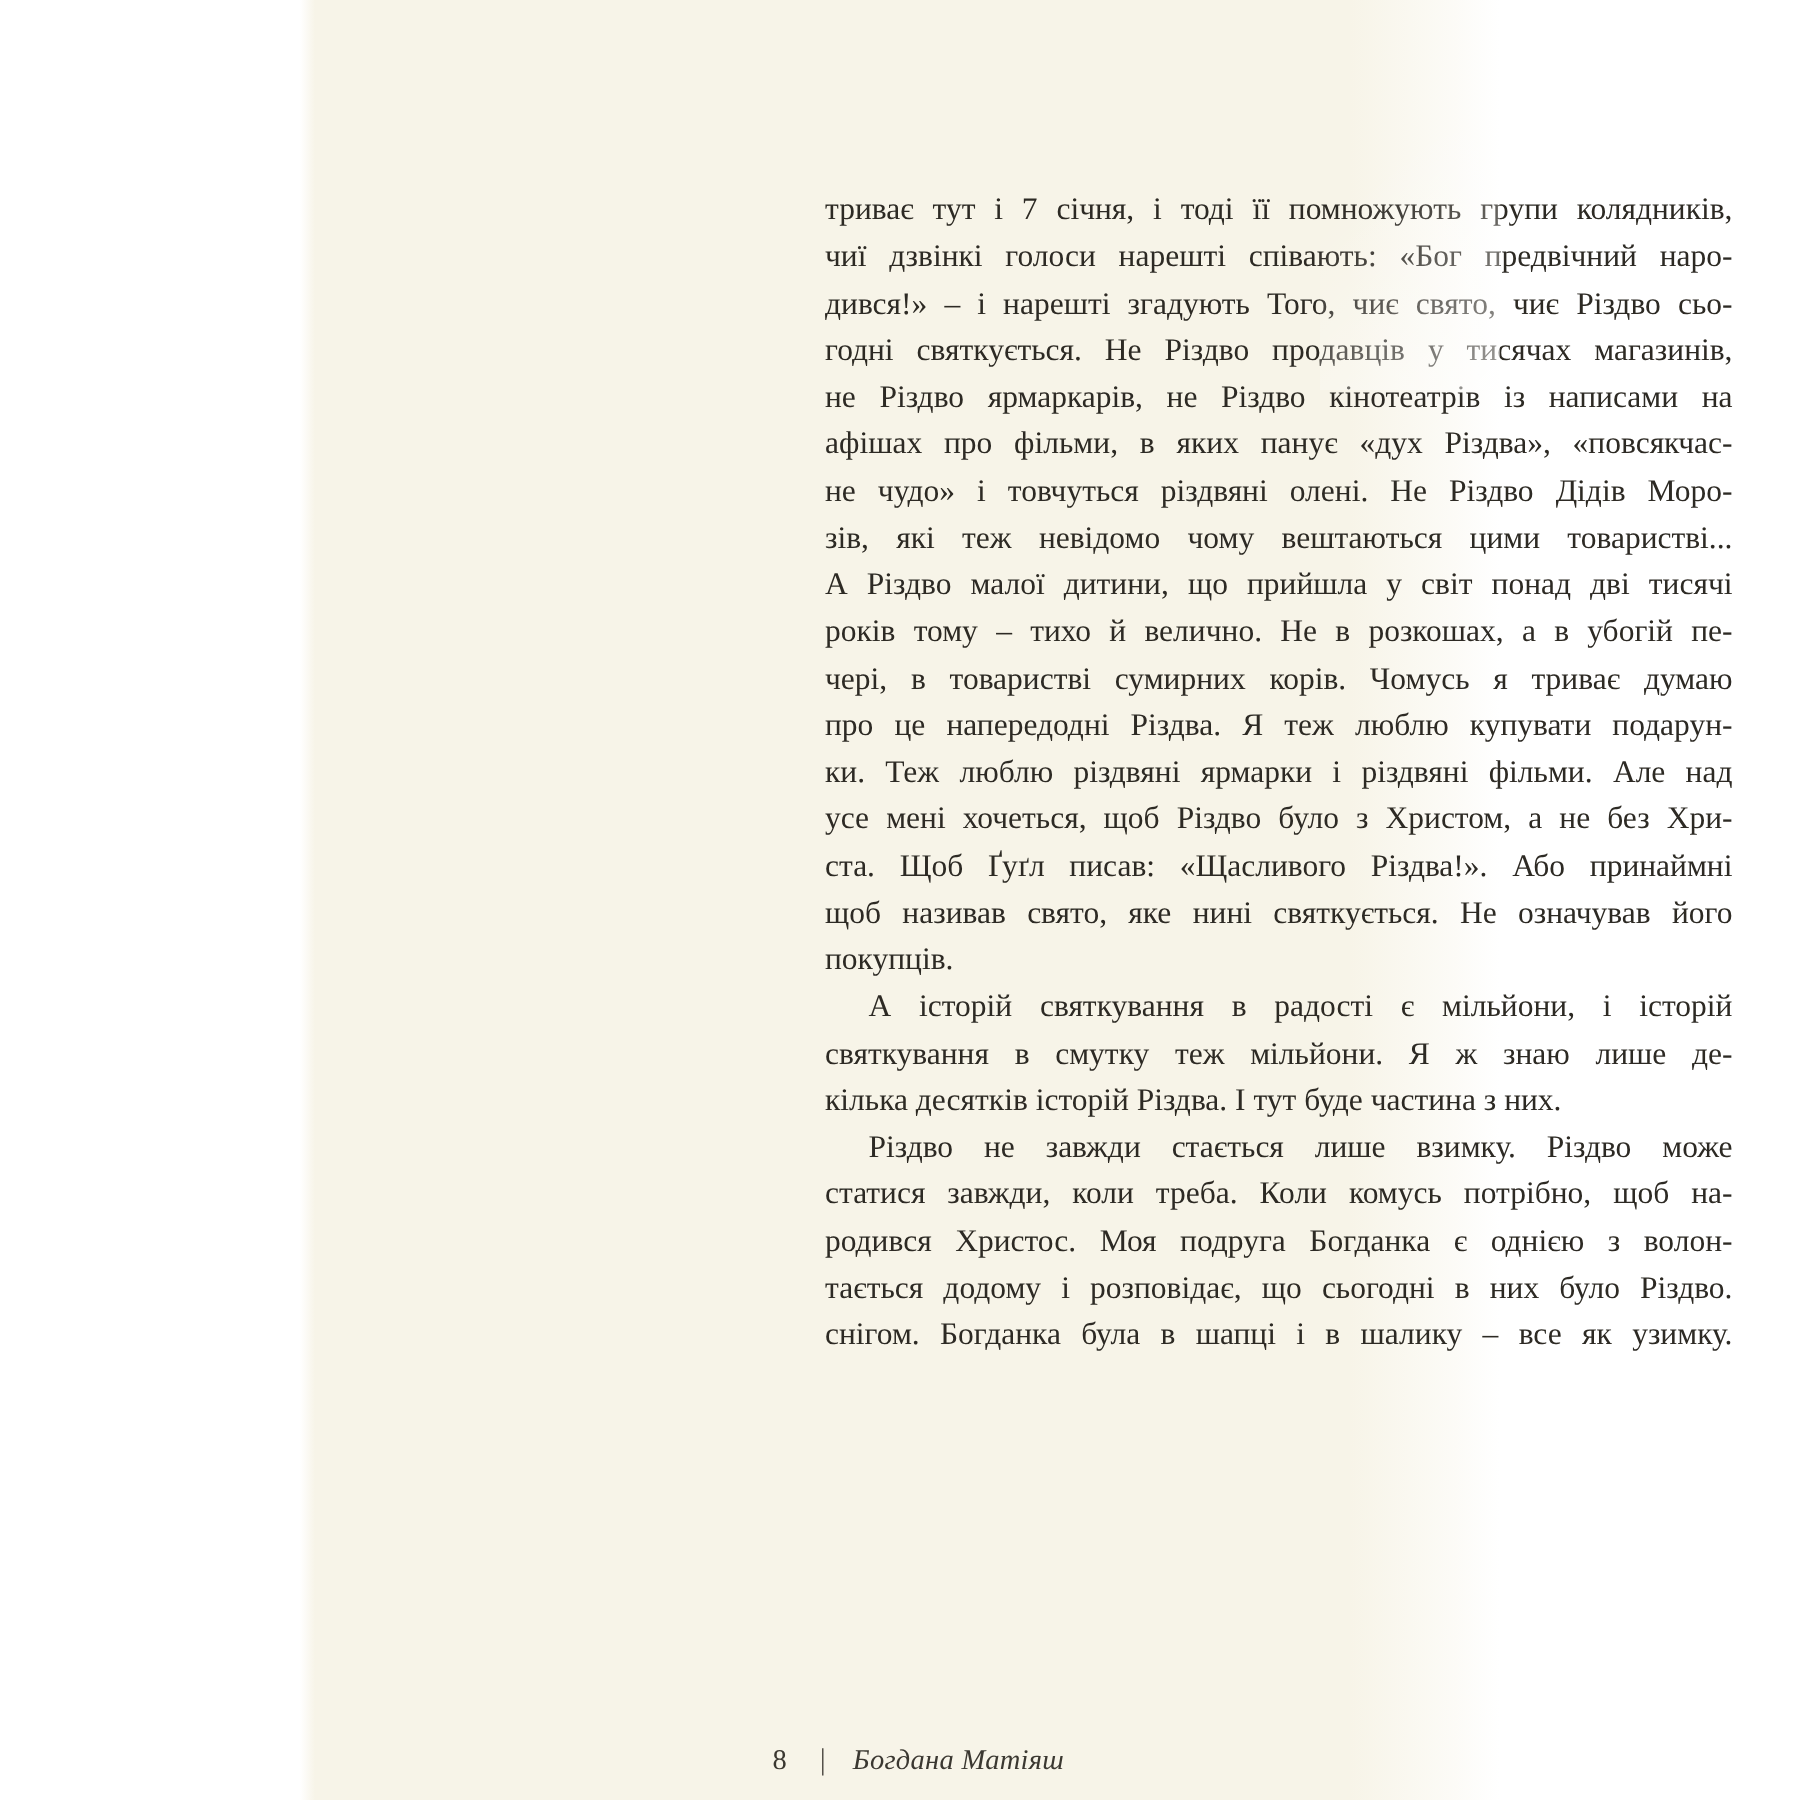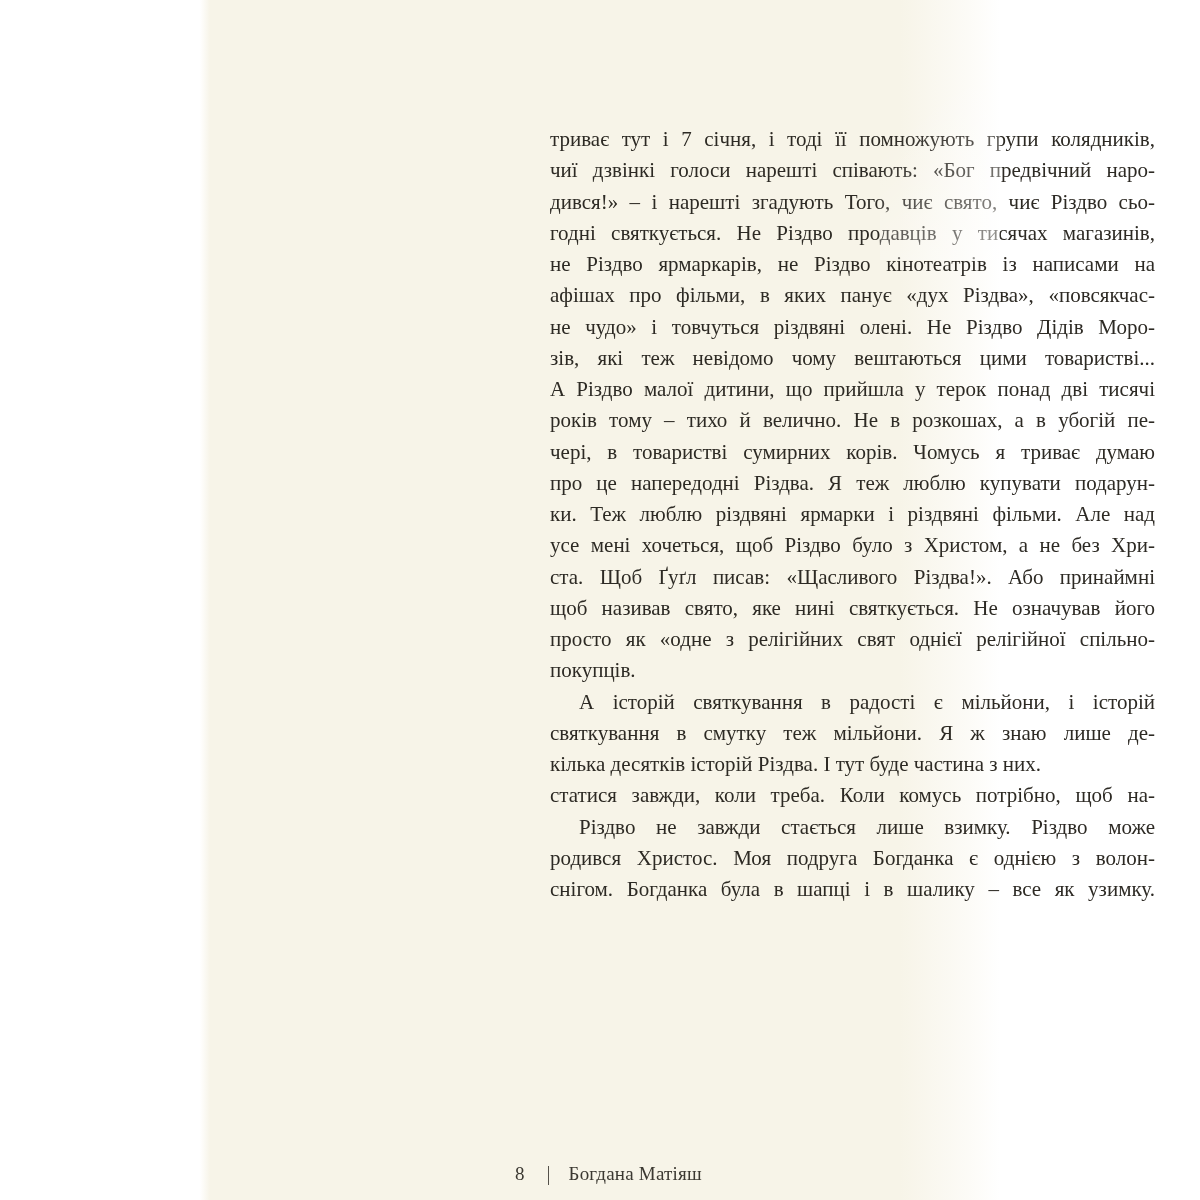--- a/index.html
+++ b/index.html
@@ -71,52 +71,53 @@
   }
   .footer .page-num {
     font-style: normal;
   }
   .footer .divider {
     margin: 0 18px 0 22px;
     color: #55514a;
     font-size: 20px;
   }
   .footer .author {
+    font-style: italic;
     letter-spacing: 0.2px;
   }
 </style>
 </head>
 <body>
 
 <div class="paper">
   <div class="text-block">
       <div class="line">триває тут і 7 січня, і тоді її помножують групи колядників,</div>
       <div class="line">чиї дзвінкі голоси нарешті співають: «Бог предвічний наро-</div>
       <div class="line">дився!» – і нарешті згадують Того, чиє свято, чиє Різдво сьо-</div>
       <div class="line">годні святкується. Не Різдво продавців у тисячах магазинів,</div>
       <div class="line">не Різдво ярмаркарів, не Різдво кінотеатрів із написами на</div>
       <div class="line">афішах про фільми, в яких панує «дух Різдва», «повсякчас-</div>
       <div class="line">не чудо» і товчуться різдвяні олені. Не Різдво Дідів Моро-</div>
       <div class="line">зів, які теж невідомо чому вештаються цими товаристві...</div>
-      <div class="line">А Різдво малої дитини, що прийшла у терок понад дві тисячі</div>
+      <div class="line">А Різдво малої дитини, що прийшла у світ понад дві тисячі</div>
       <div class="line">років тому – тихо й велично. Не в розкошах, а в убогій пе-</div>
       <div class="line">чері, в товаристві сумирних корів. Чомусь я триває думаю</div>
       <div class="line">про це напередодні Різдва. Я теж люблю купувати подарун-</div>
       <div class="line">ки. Теж люблю різдвяні ярмарки і різдвяні фільми. Але над</div>
       <div class="line">усе мені хочеться, щоб Різдво було з Христом, а не без Хри-</div>
       <div class="line">ста. Щоб Ґуґл писав: «Щасливого Різдва!». Або принаймні</div>
       <div class="line">щоб називав свято, яке нині святкується. Не означував його</div>
-      <div class="line">просто як «одне з релігійних свят однієї релігійної спільно-</div>
       <div class="line para-end">покупців.</div>
       <div class="line indent">А історій святкування в радості є мільйони, і історій</div>
       <div class="line">святкування в смутку теж мільйони. Я ж знаю лише де-</div>
       <div class="line para-end">кілька десятків історій Різдва. І тут буде частина з них.</div>
+      <div class="line indent">Різдво не завжди стається лише взимку. Різдво може</div>
       <div class="line">статися завжди, коли треба. Коли комусь потрібно, щоб на-</div>
-      <div class="line indent">Різдво не завжди стається лише взимку. Різдво може</div>
       <div class="line">родився Христос. Моя подруга Богданка є однією з волон-</div>
+      <div class="line">тається додому і розповідає, що сьогодні в них було Різдво.</div>
       <div class="line">снігом. Богданка була в шапці і в шалику – все як узимку.</div>
     </div>
   <div class="footer">
     <span class="page-num">8</span>
     <span class="divider">|</span>
     <span class="author">Богдана Матіяш</span>
   </div>
 </div>
 
 </body></html>

